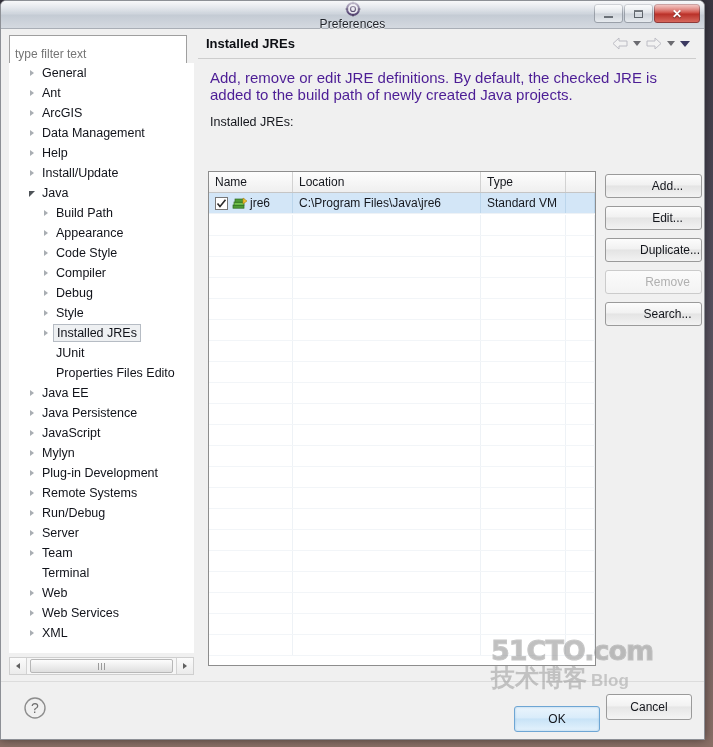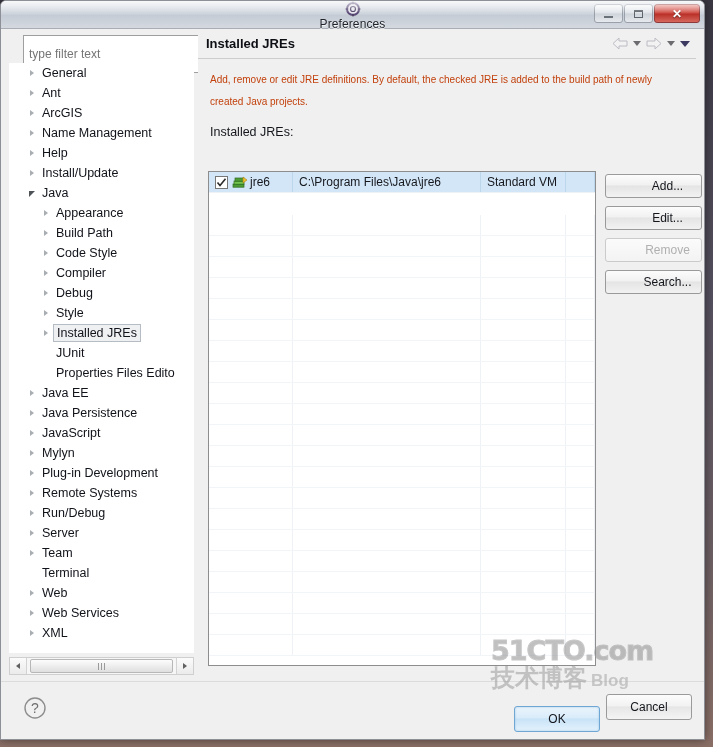--- a/index.html
+++ b/index.html
@@ -87,21 +87,20 @@
   }
   #filter-input {
     width: 178px; height: 38px;
     border: 1px solid #9f9f9f;
     background: #fff;
     font-family: "Liberation Sans", sans-serif;
     font-size: 12px;
     color: #8a8a8a;
     padding: 0 5px;
     outline: none;
-    margin-left: 14px;
   }
   #tree-wrap {
     position: absolute; left: 0; top: 28px; right: 0; bottom: 22px;
     background: #fff;
     border: none;
     overflow: hidden;
   }
   .tree-item {
     height: 20px; display: flex; align-items: center;
     font-size: 12.5px; color: #11131a;
@@ -178,21 +177,21 @@
   .nav-icons {
     position: absolute; right: 6px; top: 0; bottom: 0;
     display: flex; align-items: center; gap: 5px;
   }
   .nav-icons svg { display:block; }
   .caret-dark { width:0;height:0;border-left:5px solid transparent;border-right:5px solid transparent;border-top:6px solid #3b3960; }
   .caret-grey { width:0;height:0;border-left:4px solid transparent;border-right:4px solid transparent;border-top:5px solid #6b6b70; }
 
   #desc {
     padding: 10px 10px 0 12px;
-    font-size: 10px; color: #c2410c; line-height: 22px;
+    font-size: 15px; color: #4c1d95; line-height: 17px;
     max-width: 470px;
   }
   #list-label {
     padding: 12px 0 4px 12px;
     font-size: 12.5px; color: #14161c;
   }
 
   #table-row-area {
     position: absolute; left: 10px; right: 0; top: 142px; bottom: 0;
   }
@@ -377,21 +376,21 @@
           <div class="tree-item lvl0">
             <span class="arrow">
               <span class="tri-closed"></span>
             </span>
             <span class="label">ArcGIS</span>
           </div>
           <div class="tree-item lvl0">
             <span class="arrow">
               <span class="tri-closed"></span>
             </span>
-            <span class="label">Name Management</span>
+            <span class="label">Data Management</span>
           </div>
           <div class="tree-item lvl0">
             <span class="arrow">
               <span class="tri-closed"></span>
             </span>
             <span class="label">Help</span>
           </div>
           <div class="tree-item lvl0">
             <span class="arrow">
               <span class="tri-closed"></span>
@@ -401,27 +400,27 @@
           <div class="tree-item lvl0">
             <span class="arrow">
               <span class="tri-open"></span>
             </span>
             <span class="label">Java</span>
           </div>
           <div class="tree-item lvl1">
             <span class="arrow">
               <span class="tri-closed"></span>
             </span>
+            <span class="label">Build Path</span>
+          </div>
+          <div class="tree-item lvl1">
+            <span class="arrow">
+              <span class="tri-closed"></span>
+            </span>
             <span class="label">Appearance</span>
-          </div>
-          <div class="tree-item lvl1">
-            <span class="arrow">
-              <span class="tri-closed"></span>
-            </span>
-            <span class="label">Build Path</span>
           </div>
           <div class="tree-item lvl1">
             <span class="arrow">
               <span class="tri-closed"></span>
             </span>
             <span class="label">Code Style</span>
           </div>
           <div class="tree-item lvl1">
             <span class="arrow">
               <span class="tri-closed"></span>
@@ -571,20 +570,26 @@
           <span class="caret-dark"></span>
         </div>
       </div>
 
       <div id="desc">Add, remove or edit JRE definitions. By default, the checked JRE is added to the build path of newly created Java projects.</div>
       <div id="list-label">Installed JREs:</div>
 
       <div id="table-row-area">
 
         <div id="jre-table">
+          <div class="thead">
+            <div class="th col-name">Name</div>
+            <div class="th col-loc">Location</div>
+            <div class="th col-type">Type</div>
+            <div class="th col-end"></div>
+          </div>
           <div id="table-body">
               <div class="trow selected">
                 <div class="td col-name">
                   <span class="cb">
                     <svg width="11" height="11" viewBox="0 0 11 11">
                       <path d="M1.5 5.5 L4 8.5 L9.5 1.8" fill="none" stroke="#2b2b2b" stroke-width="1.6"></path>
                     </svg>
                   </span>
                   <span class="jre-icon">
                     <svg width="16" height="14" viewBox="0 0 16 14">
@@ -727,20 +732,21 @@
                 <div class="ecell col-loc"></div>
                 <div class="ecell col-type"></div>
                 <div class="ecell col-end"></div>
               </div>
             </div>
         </div>
 
         <div id="side-buttons">
             <button class="btn">Add...</button>
             <button class="btn">Edit...</button>
+            <button class="btn">Duplicate...</button>
             <button class="btn disabled" disabled="">Remove</button>
             <button class="btn">Search...</button>
           </div>
       </div>
 
     </div>
   </div>
 
   <div id="footer">
     <span id="help-btn">

